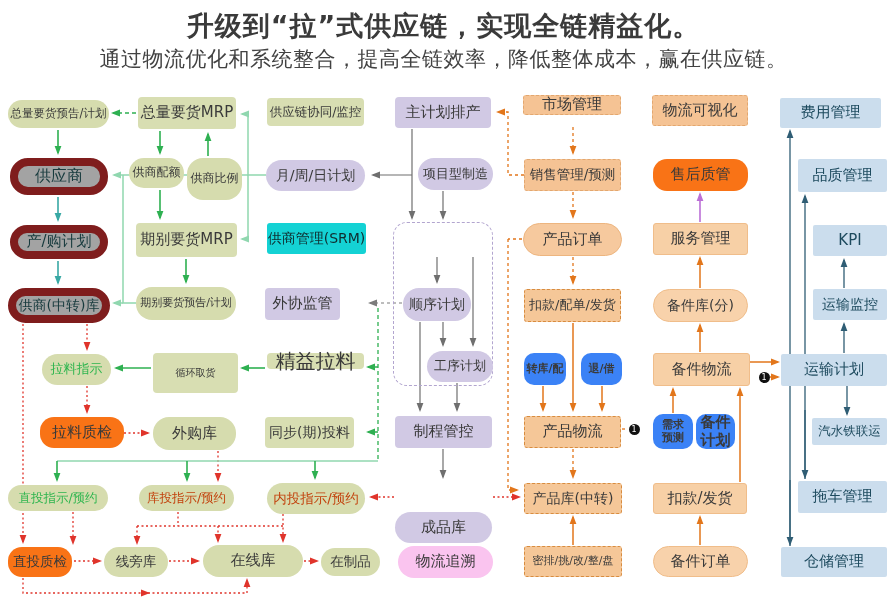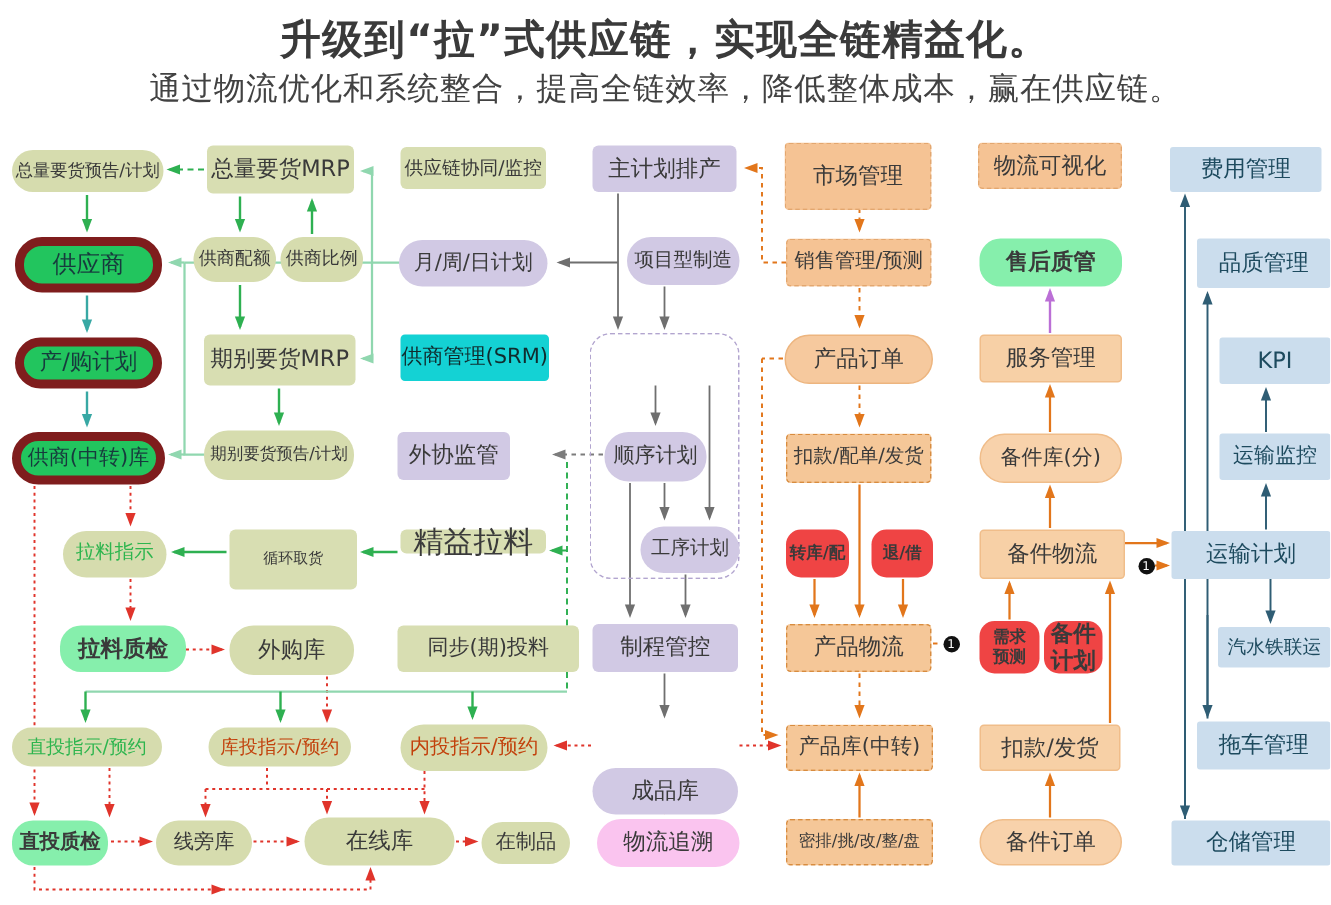--- a/index.html
+++ b/index.html
@@ -8,32 +8,32 @@
   .title{position:absolute;left:0;top:8px;width:100%;text-align:center;font-size:27px;
          font-weight:bold;color:#3a3a3a;letter-spacing:1px;}
   .subtitle{position:absolute;left:0;top:45px;width:100%;text-align:center;font-size:21px;
          color:#424242;letter-spacing:0.5px;}
   #edge-layer{position:absolute;left:0;top:0;z-index:1;}
   #node-layer{position:absolute;left:0;top:0;width:100%;height:100%;z-index:2;}
   .node{position:absolute;display:flex;align-items:center;justify-content:center;text-align:center;
         box-sizing:border-box;color:#3a3a3a;line-height:1.15;white-space:pre-line;z-index:2;}
   .olivePill{background:#d6dcae;border-radius:16px;}
   .oliveRect{background:#d8deb2;border-radius:4px;}
-  .tealPill{background:#22c55e;border:6px solid #7f1d1d;border-radius:18px;color:#173a3d;}
+  .tealPill{background:#a3a3a3;border:8px solid #7f1d1d;border-radius:18px;color:#173a3d;}
   .cyanRect{background:#14d2d4;border-radius:3px;color:#102c2e;}
   .purplePill{background:#d1c9e4;border-radius:16px;}
   .purpleRect{background:#d1c9e4;border-radius:4px;}
-  .pinkRect{background:#86efac;border-radius:14px;font-weight:bold;}
+  .pinkRect{background:#f97316;border-radius:14px;}
   .pinkPill{background:#fac4ef;border-radius:16px;}
   .orangeRect{background:#f5c394;border:1px dashed #e3a76f;border-radius:3px;}
   .orangeRectD{background:#f5c798;border:1.5px dashed #d88c3f;border-radius:3px;}
   .orangePill{background:#f6c99e;border:1px solid #edb57f;border-radius:17px;}
   .orangeRect6{background:#f7d0a6;border:1px solid #f0bd8a;border-radius:3px;}
   .orangePill6{background:#f8d2ab;border:1px solid #f0bd8a;border-radius:17px;}
-  .orangeSmall{background:#ef4444;border-radius:10px;font-weight:bold;}
+  .orangeSmall{background:#3b82f6;border-radius:10px;font-weight:bold;}
   .blueRect{background:#cbdded;border-radius:2px;color:#1d4a5e;}
   .dashedBox{border:1.6px dashed #b2a5cf;border-radius:14px;background:transparent;}
   .green-text{color:#2db54e;}
   .magenta-text{color:#c2410c;}
   .badge{position:absolute;width:11px;height:11px;background:#111;color:#fff;border-radius:50%;
          font-size:8px;line-height:11px;text-align:center;z-index:3;}
 </style>
 </head>
 <body>
 
@@ -191,26 +191,26 @@
       <polygon points="844,322 847.4,331 840.6,331" fill="#2f5d74"></polygon>
       <polyline points="847,386 847,414" fill="none" stroke="#2f5d74" stroke-width="1.3"></polyline>
       <polygon points="847,416 843.6,407 850.4,407" fill="#2f5d74"></polygon>
     </svg>
   <div id="node-layer">
       <div class="node dashedBox" style="left: 393px; top: 222px; width: 100px; height: 164px; font-size: 14px;"></div>
       <div class="node olivePill" style="left: 8px; top: 100px; width: 101px; height: 28px; font-size: 11.5px;">总量要货预告/计划</div>
       <div class="node oliveRect" style="left: 138px; top: 97px; width: 98px; height: 32px; font-size: 15px;">总量要货MRP</div>
       <div class="node oliveRect" style="left: 267px; top: 98px; width: 97px; height: 28px; font-size: 12.5px;">供应链协同/监控</div>
       <div class="node purpleRect" style="left: 395px; top: 97px; width: 96px; height: 31px; font-size: 15px;">主计划排产</div>
-      <div class="node orangeRect" style="left: 523px; top: 95px; width: 98px; height: 45px; font-size: 15px;">市场管理</div>
+      <div class="node orangeRect" style="left: 523px; top: 95px; width: 98px; height: 20px; font-size: 15px;">市场管理</div>
       <div class="node orangeRect" style="left: 652px; top: 95px; width: 96px; height: 31px; font-size: 15px;">物流可视化</div>
       <div class="node blueRect" style="left: 780px; top: 98px; width: 101px; height: 30px; font-size: 15px;">费用管理</div>
       <div class="node tealPill" style="left: 10px; top: 158px; width: 98px; height: 37px; font-size: 16px;">供应商</div>
       <div class="node olivePill" style="left: 129px; top: 158px; width: 55px; height: 30px; font-size: 12px;">供商配额</div>
-      <div class="node olivePill" style="left: 187px; top: 158px; width: 55px; height: 30px; font-size: 12px;">供商比例</div>
+      <div class="node olivePill" style="left: 187px; top: 158px; width: 55px; height: 42px; font-size: 12px;">供商比例</div>
       <div class="node purplePill" style="left: 266px; top: 160px; width: 99px; height: 31px; font-size: 14px;">月/周/日计划</div>
       <div class="node purplePill" style="left: 418px; top: 158px; width: 75px; height: 32px; font-size: 13px;">项目型制造</div>
       <div class="node orangeRect" style="left: 524px; top: 159px; width: 97px; height: 32px; font-size: 13.5px;">销售管理/预测</div>
       <div class="node pinkRect" style="left: 653px; top: 159px; width: 95px; height: 32px; font-size: 15px;">售后质管</div>
       <div class="node blueRect" style="left: 798px; top: 159px; width: 89px; height: 33px; font-size: 15px;">品质管理</div>
       <div class="node tealPill" style="left: 10px; top: 225px; width: 98px; height: 34px; font-size: 15px;">产/购计划</div>
       <div class="node oliveRect" style="left: 136px; top: 223px; width: 101px; height: 34px; font-size: 15px;">期别要货MRP</div>
       <div class="node cyanRect" style="left: 267px; top: 223px; width: 99px; height: 31px; font-size: 14px;">供商管理(SRM)</div>
       <div class="node orangePill" style="left: 523px; top: 223px; width: 99px; height: 33px; font-size: 15px;">产品订单</div>
       <div class="node orangeRect6" style="left: 653px; top: 223px; width: 95px; height: 32px; font-size: 15px;">服务管理</div>
@@ -225,21 +225,21 @@
       <div class="node olivePill green-text" style="left: 42px; top: 354px; width: 69px; height: 31px; font-size: 13px;">拉料指示</div>
       <div class="node oliveRect" style="left: 153px; top: 353px; width: 85px; height: 40px; font-size: 10px;">循环取货</div>
       <div class="node oliveRect" style="left: 267px; top: 353px; width: 97px; height: 16px; font-size: 20px;">精益拉料</div>
       <div class="node purplePill" style="left: 427px; top: 351px; width: 66px; height: 31px; font-size: 13px;">工序计划</div>
       <div class="node orangeSmall" style="left: 524px; top: 353px; width: 42px; height: 32px; font-size: 11px;">转库/配</div>
       <div class="node orangeSmall" style="left: 581px; top: 353px; width: 41px; height: 32px; font-size: 11px;">退/借</div>
       <div class="node orangeRect6" style="left: 653px; top: 353px; width: 97px; height: 33px; font-size: 15px;">备件物流</div>
       <div class="node blueRect" style="left: 781px; top: 354px; width: 106px; height: 32px; font-size: 15px;">运输计划</div>
       <div class="node pinkRect" style="left: 40px; top: 417px; width: 84px; height: 31px; font-size: 15px;">拉料质检</div>
       <div class="node olivePill" style="left: 153px; top: 417px; width: 83px; height: 33px; font-size: 15px;">外购库</div>
-      <div class="node oliveRect" style="left: 265px; top: 417px; width: 121px; height: 31px; font-size: 14px;">同步(期)投料</div>
+      <div class="node oliveRect" style="left: 265px; top: 417px; width: 89px; height: 31px; font-size: 14px;">同步(期)投料</div>
       <div class="node purpleRect" style="left: 395px; top: 416px; width: 97px; height: 32px; font-size: 15px;">制程管控</div>
       <div class="node orangeRectD" style="left: 524px; top: 416px; width: 97px; height: 32px; font-size: 15px;">产品物流</div>
       <div class="node orangeSmall" style="left: 653px; top: 414px; width: 40px; height: 35px; font-size: 11px;">需求
 预测</div>
       <div class="node orangeSmall" style="left: 696px; top: 414px; width: 39px; height: 35px; font-size: 15px;">备件
 计划</div>
       <div class="node blueRect" style="left: 812px; top: 418px; width: 75px; height: 27px; font-size: 12.5px;">汽水铁联运</div>
       <div class="node olivePill green-text" style="left: 8px; top: 485px; width: 100px; height: 26px; font-size: 12.5px;">直投指示/预约</div>
       <div class="node olivePill magenta-text" style="left: 139px; top: 485px; width: 95px; height: 26px; font-size: 12.5px;">库投指示/预约</div>
       <div class="node olivePill magenta-text" style="left: 267px; top: 483px; width: 98px; height: 31px; font-size: 13.5px;">内投指示/预约</div>

